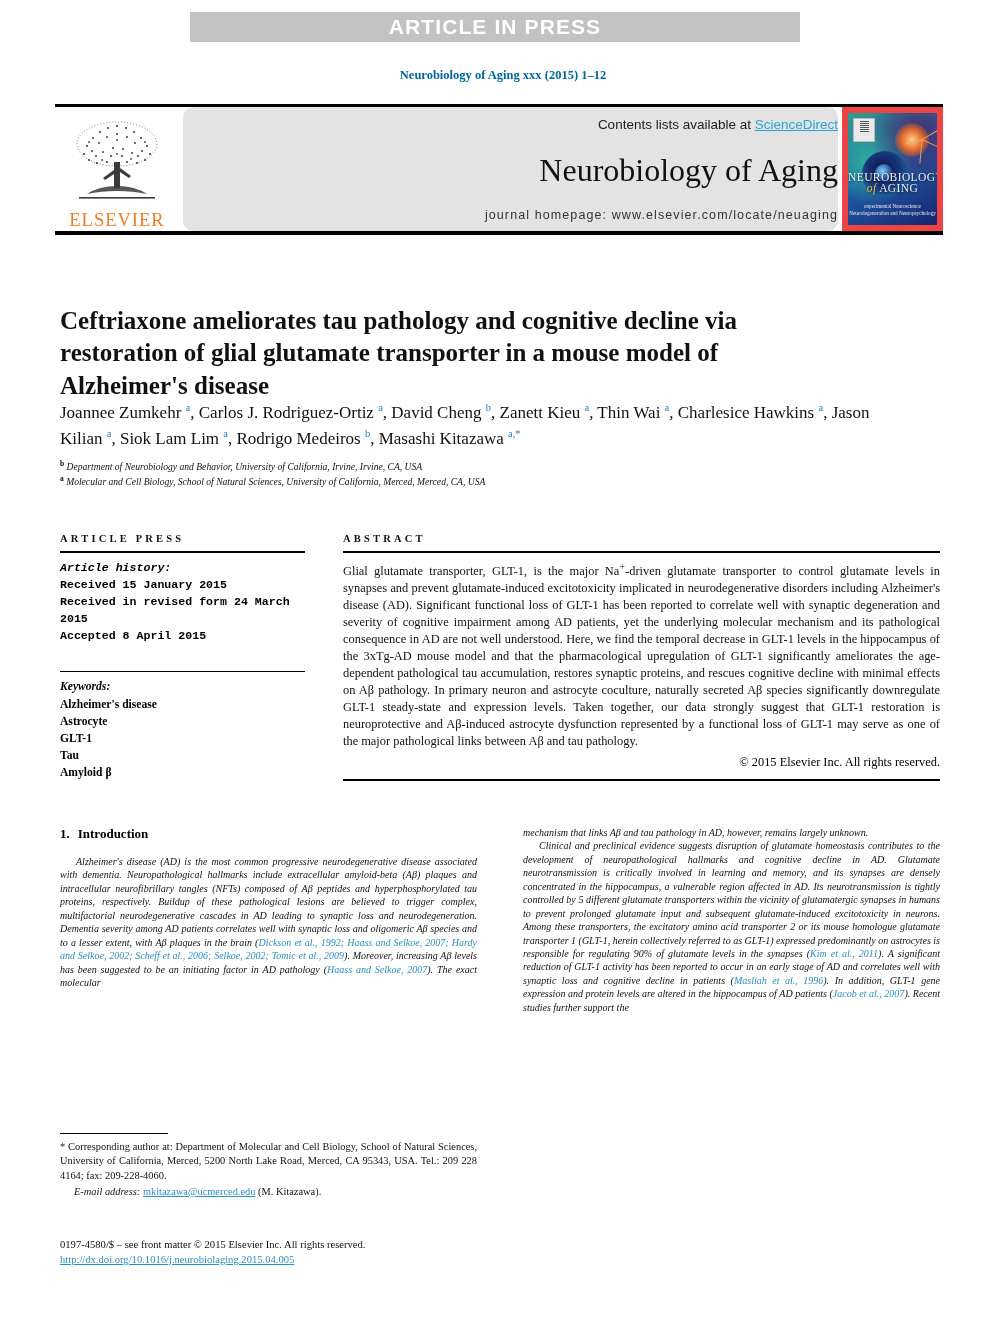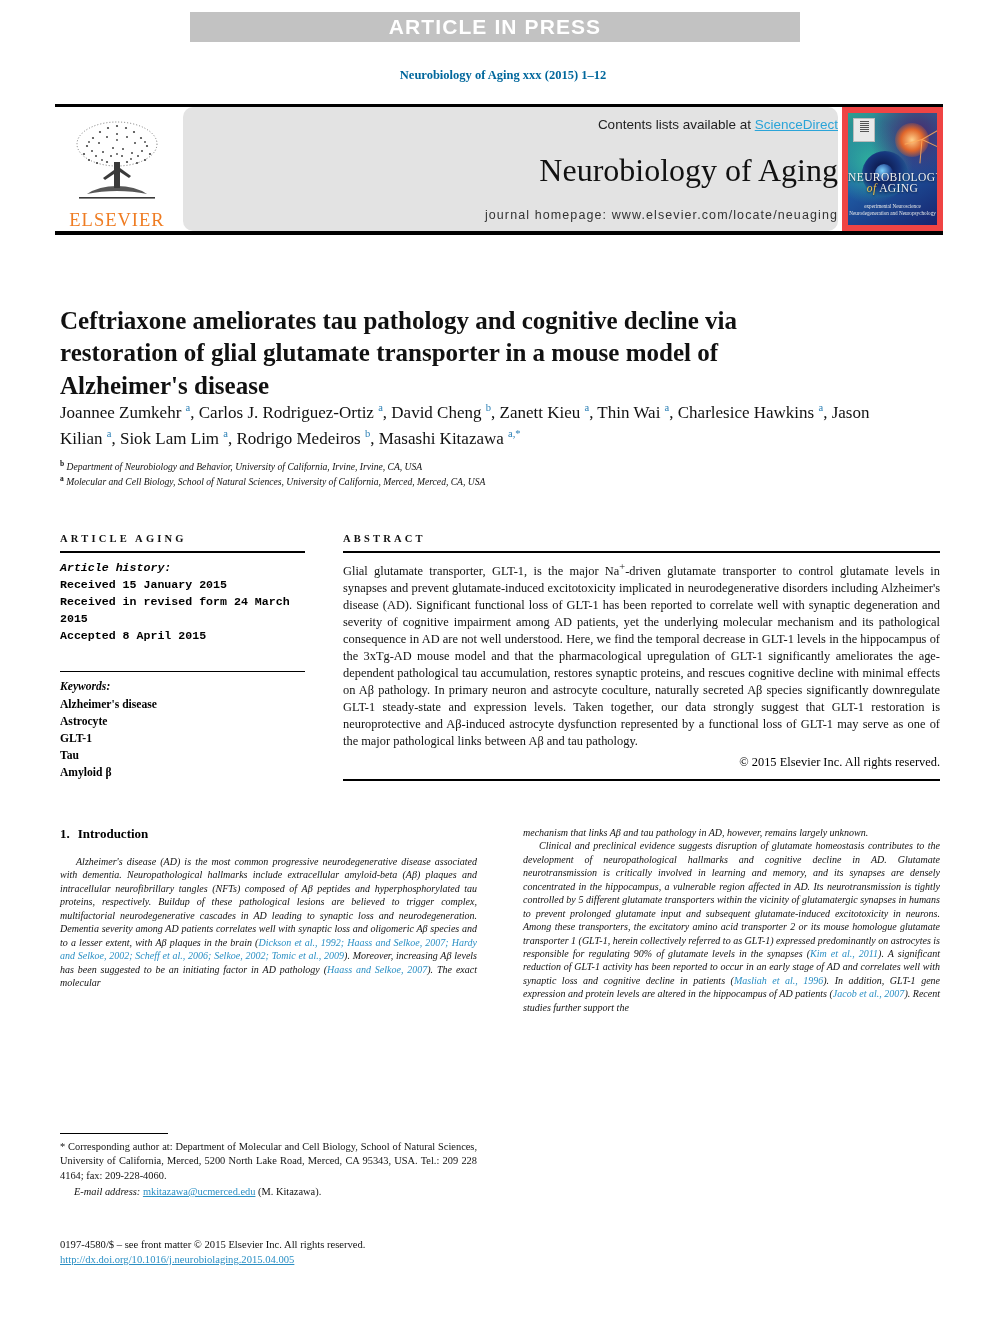--- a/index.html
+++ b/index.html
@@ -469,21 +469,21 @@
 <div class="authors">Joannee Zumkehr <sup>a</sup>, Carlos J. Rodriguez-Ortiz <sup>a</sup>, David Cheng <sup>b</sup>, Zanett Kieu <sup>a</sup>, Thin Wai <sup>a</sup>, Charlesice Hawkins <sup>a</sup>, Jason Kilian <sup>a</sup>, Siok Lam Lim <sup>a</sup>, Rodrigo Medeiros <sup>b</sup>, Masashi Kitazawa <sup>a,*</sup></div>
 
 <div class="affiliations">
   <div><sup>b</sup> <span>Department of Neurobiology and Behavior, University of California, Irvine, Irvine, CA, USA</span></div>
   <div><sup>a</sup> <span>Molecular and Cell Biology, School of Natural Sciences, University of California, Merced, Merced, CA, USA</span></div>
 </div>
 
 <div class="infoabs">
 
   <div class="col-info">
-    <div class="sec-head">ARTICLE AGING</div>
+    <div class="sec-head">ARTICLE PRESS</div>
     <div class="hr-strong"></div>
     <div class="hist">
       <div class="lab">Article history:</div>
       <div>Received 15 January 2015</div>
       <div>Received in revised form 24 March 2015</div>
       <div>Accepted 8 April 2015</div>
     </div>
     <div class="kw-block">
       <div class="hr-thin"></div>
       <div class="kw-list">

